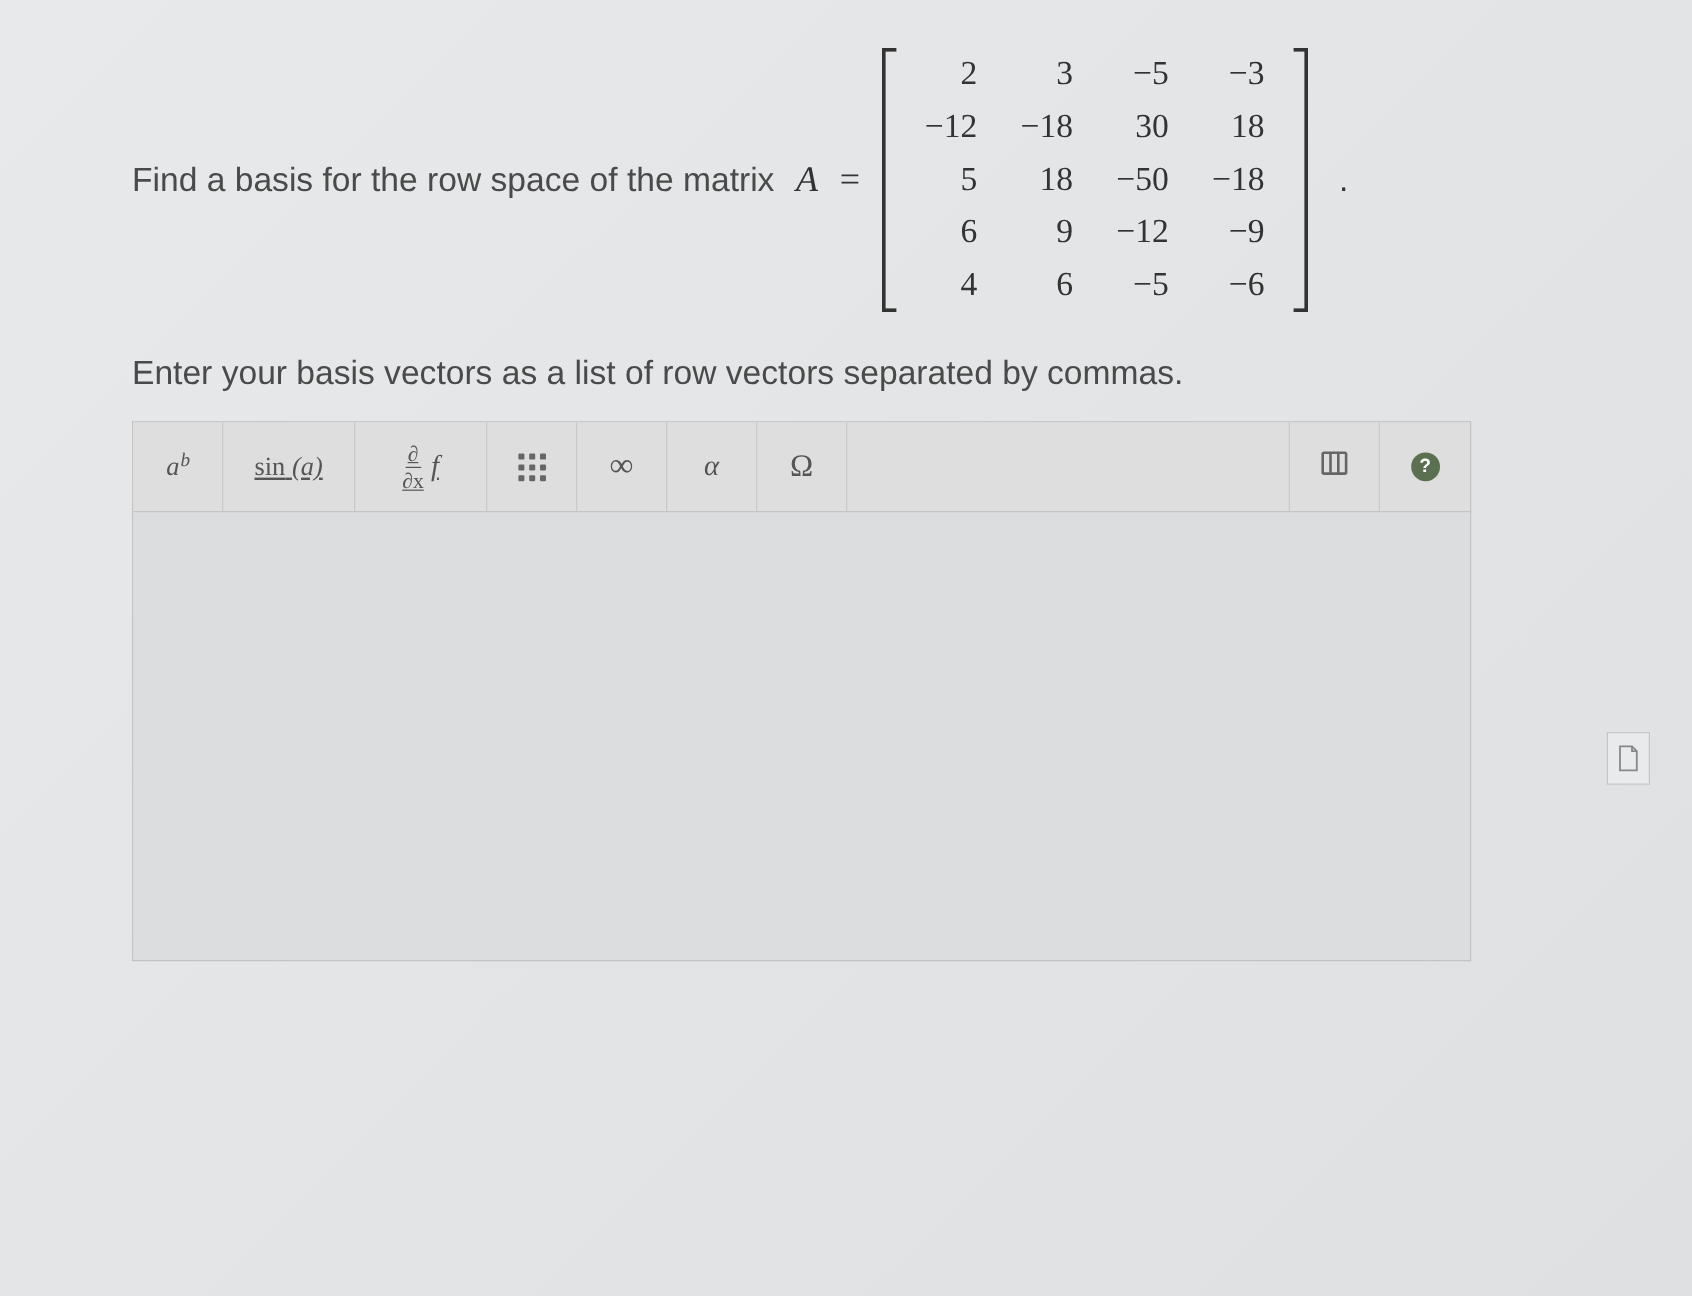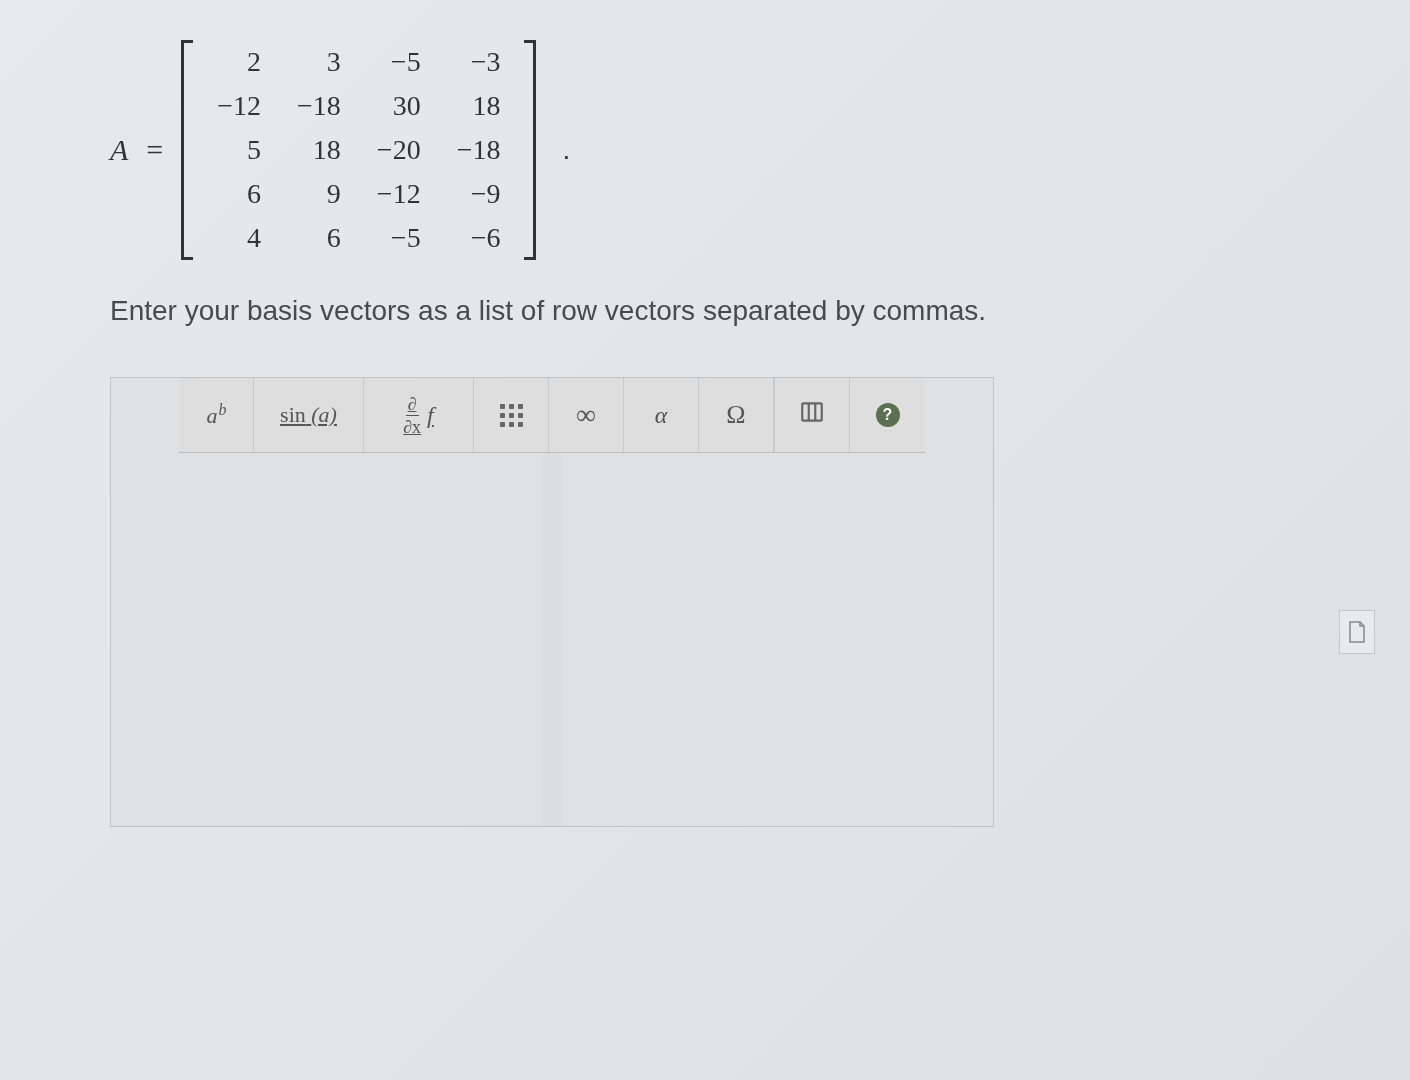--- a/index.html
+++ b/index.html
@@ -67,30 +67,29 @@
     .matrix-table td {
       padding: 6px 18px;
       text-align: right;
       font-size: 28px;
       color: #333;
       min-width: 70px;
     }
     .instruction-text {
       font-size: 28px;
       color: #4a4a4a;
-      margin-bottom: 50px;
+      margin-bottom: 24px;
     }
     .editor-box {
       background: #e0e1e3;
       border: 1px solid #c2c3c5;
-      width: 884px;
+      width: 1116px;
       height: 450px;
       display: flex;
       flex-direction: column;
-      align-items: center;
     }
     .toolbar {
       display: flex;
       align-items: stretch;
       border-bottom: 1px solid #bdbebf;
       background: #dededf;
       height: 75px;
     }
     .toolbar-btn {
       display: flex;
@@ -235,20 +234,21 @@
       color: #333;
       align-self: center;
       margin-left: 8px;
     }
   </style>
 </head>
 <body>
 
 <div class="question-container">
   <div class="prompt-row">
+    <span class="prompt-text">Find a basis for the row space of the matrix</span>
     <span class="matrix-var">A</span>
     <span class="eq-symbol">=</span>
     <div class="matrix-wrapper">
       <div class="bracket left"></div>
       <table class="matrix-table">
         <tbody>
             <tr>
           <td>2</td>
           <td>3</td>
           <td>−5</td>
@@ -256,21 +256,21 @@
         </tr>
         <tr>
           <td>−12</td>
           <td>−18</td>
           <td>30</td>
           <td>18</td>
         </tr>
         <tr>
           <td>5</td>
           <td>18</td>
-          <td>−20</td>
+          <td>−50</td>
           <td>−18</td>
         </tr>
         <tr>
           <td>6</td>
           <td>9</td>
           <td>−12</td>
           <td>−9</td>
         </tr>
         <tr>
           <td>4</td>

